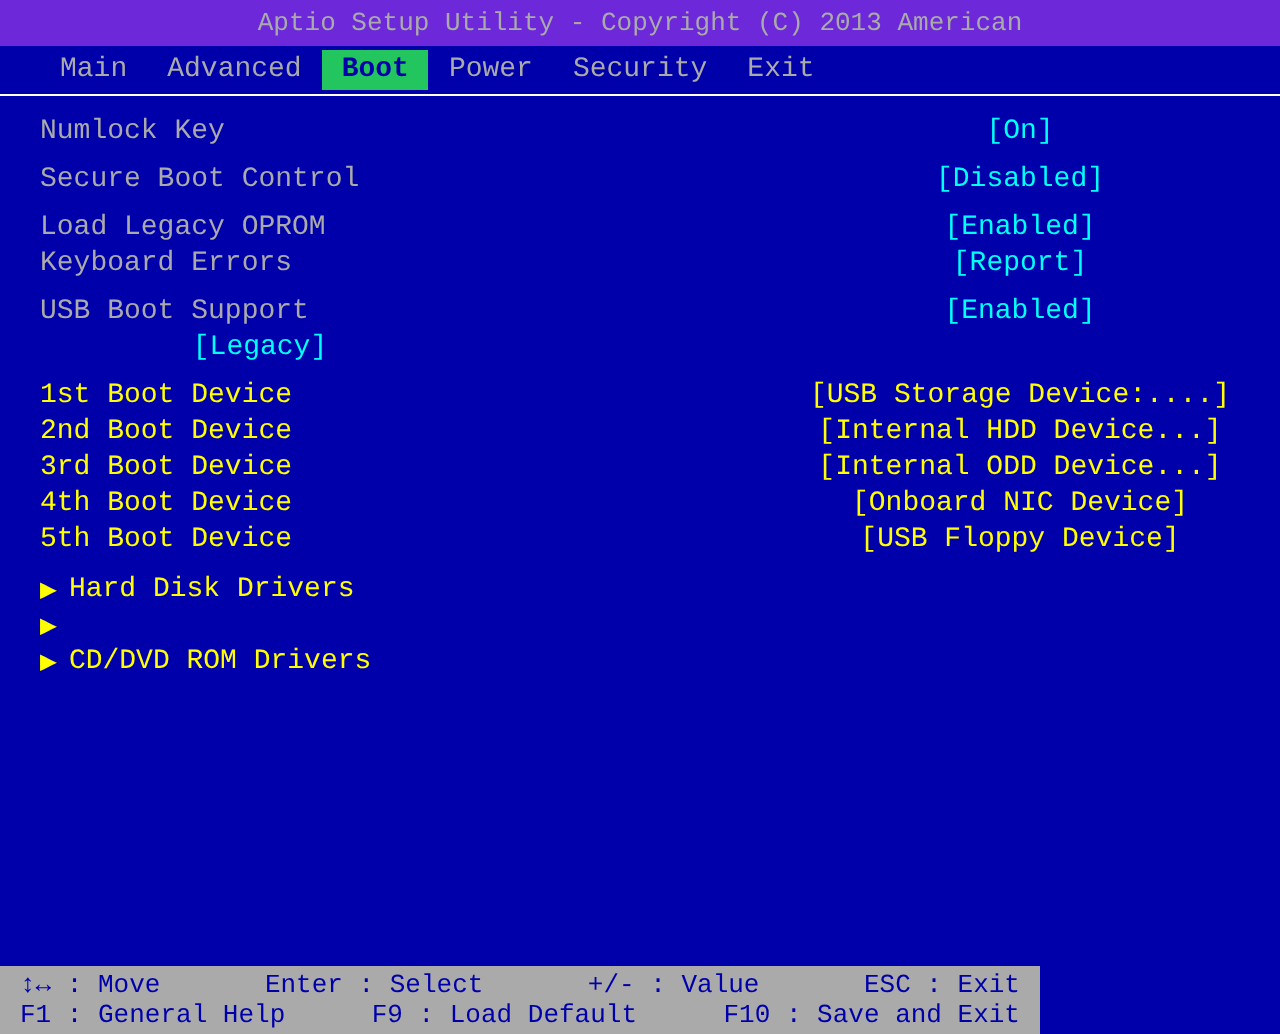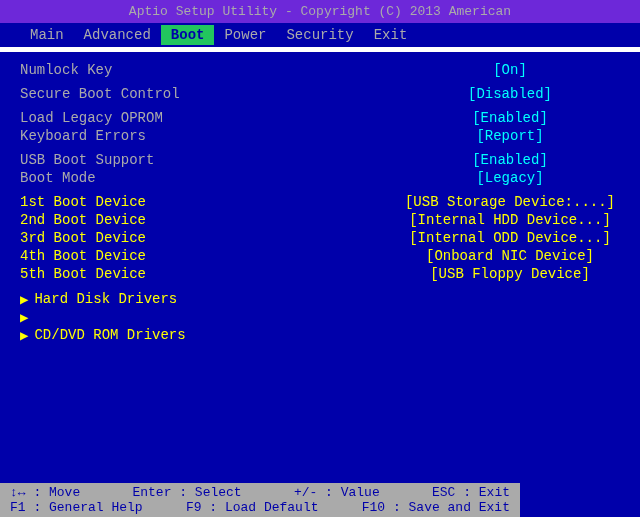--- a/index.html
+++ b/index.html
@@ -22,21 +22,21 @@
       font-size: 13px;
     }
 
     
     #menu-bar {
       background-color: #0000aa;
       display: flex;
       flex-direction: row;
       gap: 0;
       padding: 2px 20px;
-      border-bottom: 5px solid #ffffff;
+      border-bottom: 1px solid #ffffff;
     }
     .menu-item {
       padding: 2px 10px;
       color: #aaaaaa;
       cursor: pointer;
     }
     .menu-item.active {
       background-color: #22c55e;
       color: #0000aa;
       font-weight: bold;
@@ -148,21 +148,20 @@
     <div class="row">
       <div class="row-label">Keyboard Errors</div>
       <div class="row-value">[Report]</div>
     </div>
     <div class="spacer"></div>
     <div class="row">
       <div class="row-label">USB Boot Support</div>
       <div class="row-value">[Enabled]</div>
     </div>
     <div class="row">
-      <div class="row-label">Boot Mode</div>
       <div class="row-value">[Legacy]</div>
     </div>
     <div class="spacer"></div>
     <div class="row">
       <div class="row-label highlight">1st Boot Device</div>
       <div class="row-value highlight">[USB Storage Device:....]</div>
     </div>
     <div class="row">
       <div class="row-label highlight">2nd Boot Device</div>
       <div class="row-value highlight">[Internal HDD Device...]</div>

